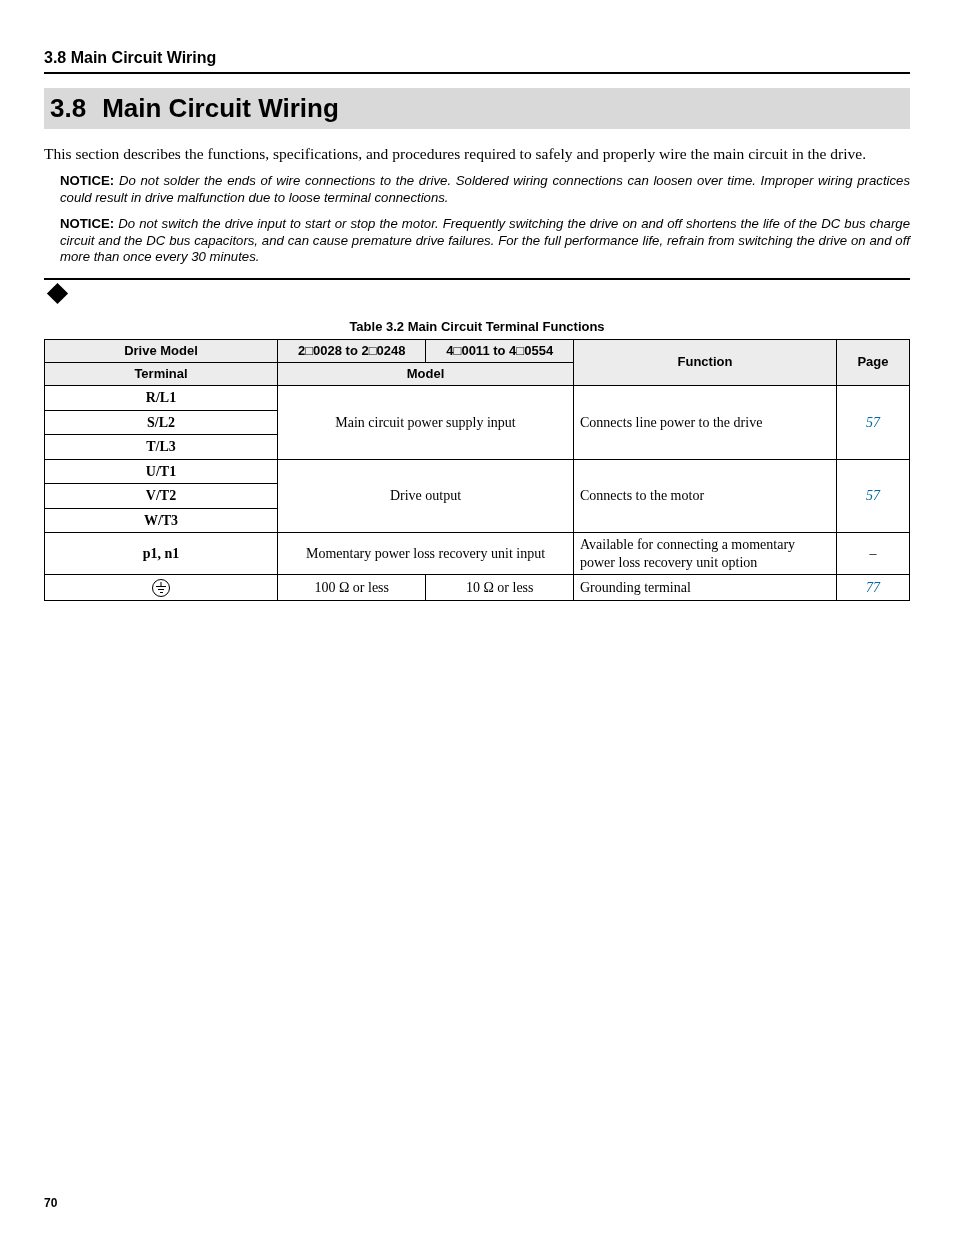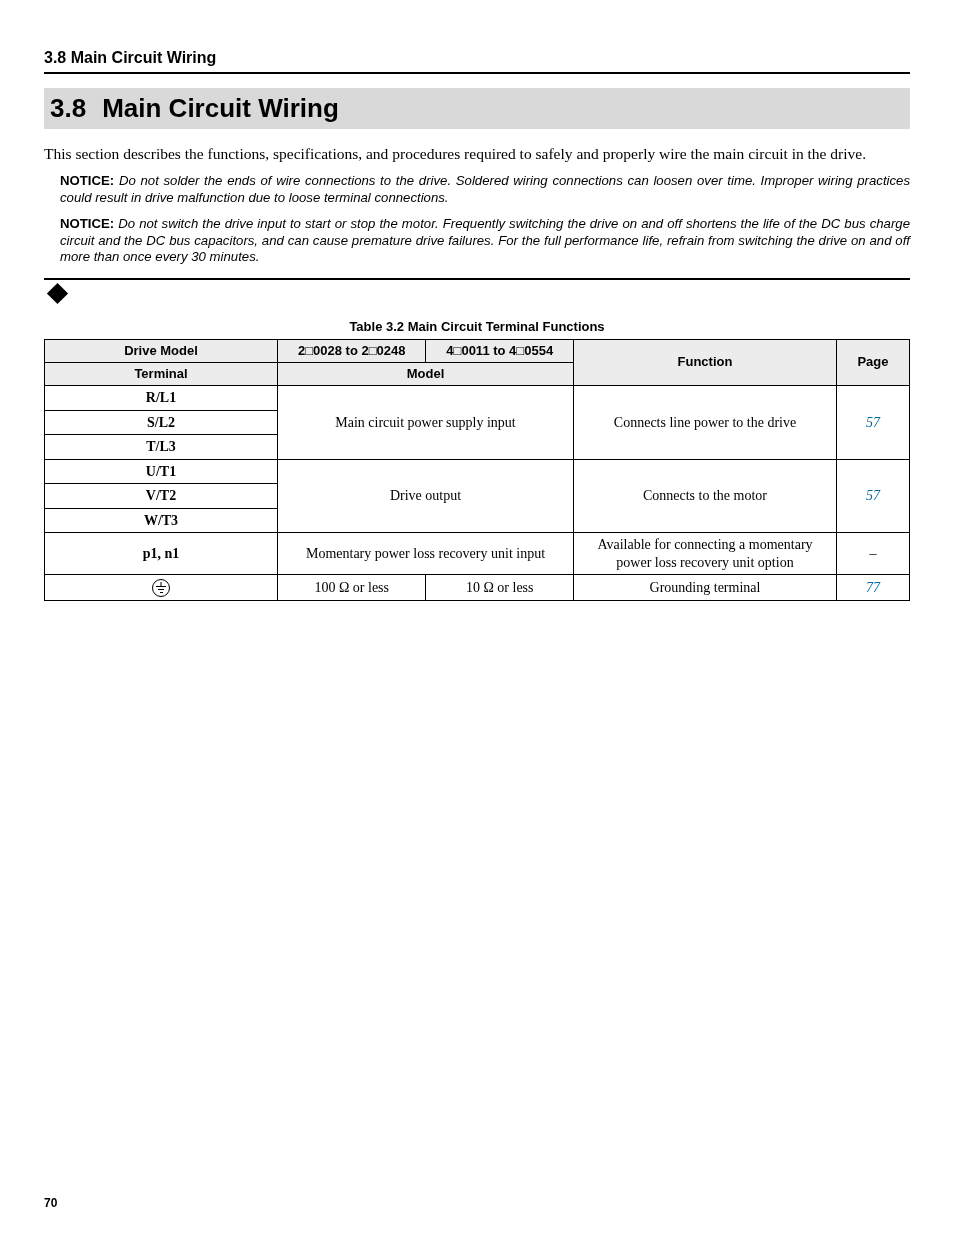--- a/index.html
+++ b/index.html
@@ -109,21 +109,21 @@
     text-align: center;
     width: 60px;
     color: #0369a1;
     font-style: italic;
   }
   table.terminal td.page.black {
     color: #000;
     font-style: normal;
   }
   table.terminal td.func {
-    text-align: center;
+    text-align: left;
     width: 250px;
   }
   .ground-icon {
     display: inline-block;
     width: 16px; height: 16px;
     border: 1.2px solid #000;
     border-radius: 50%;
     position: relative;
     vertical-align: middle;
   }

